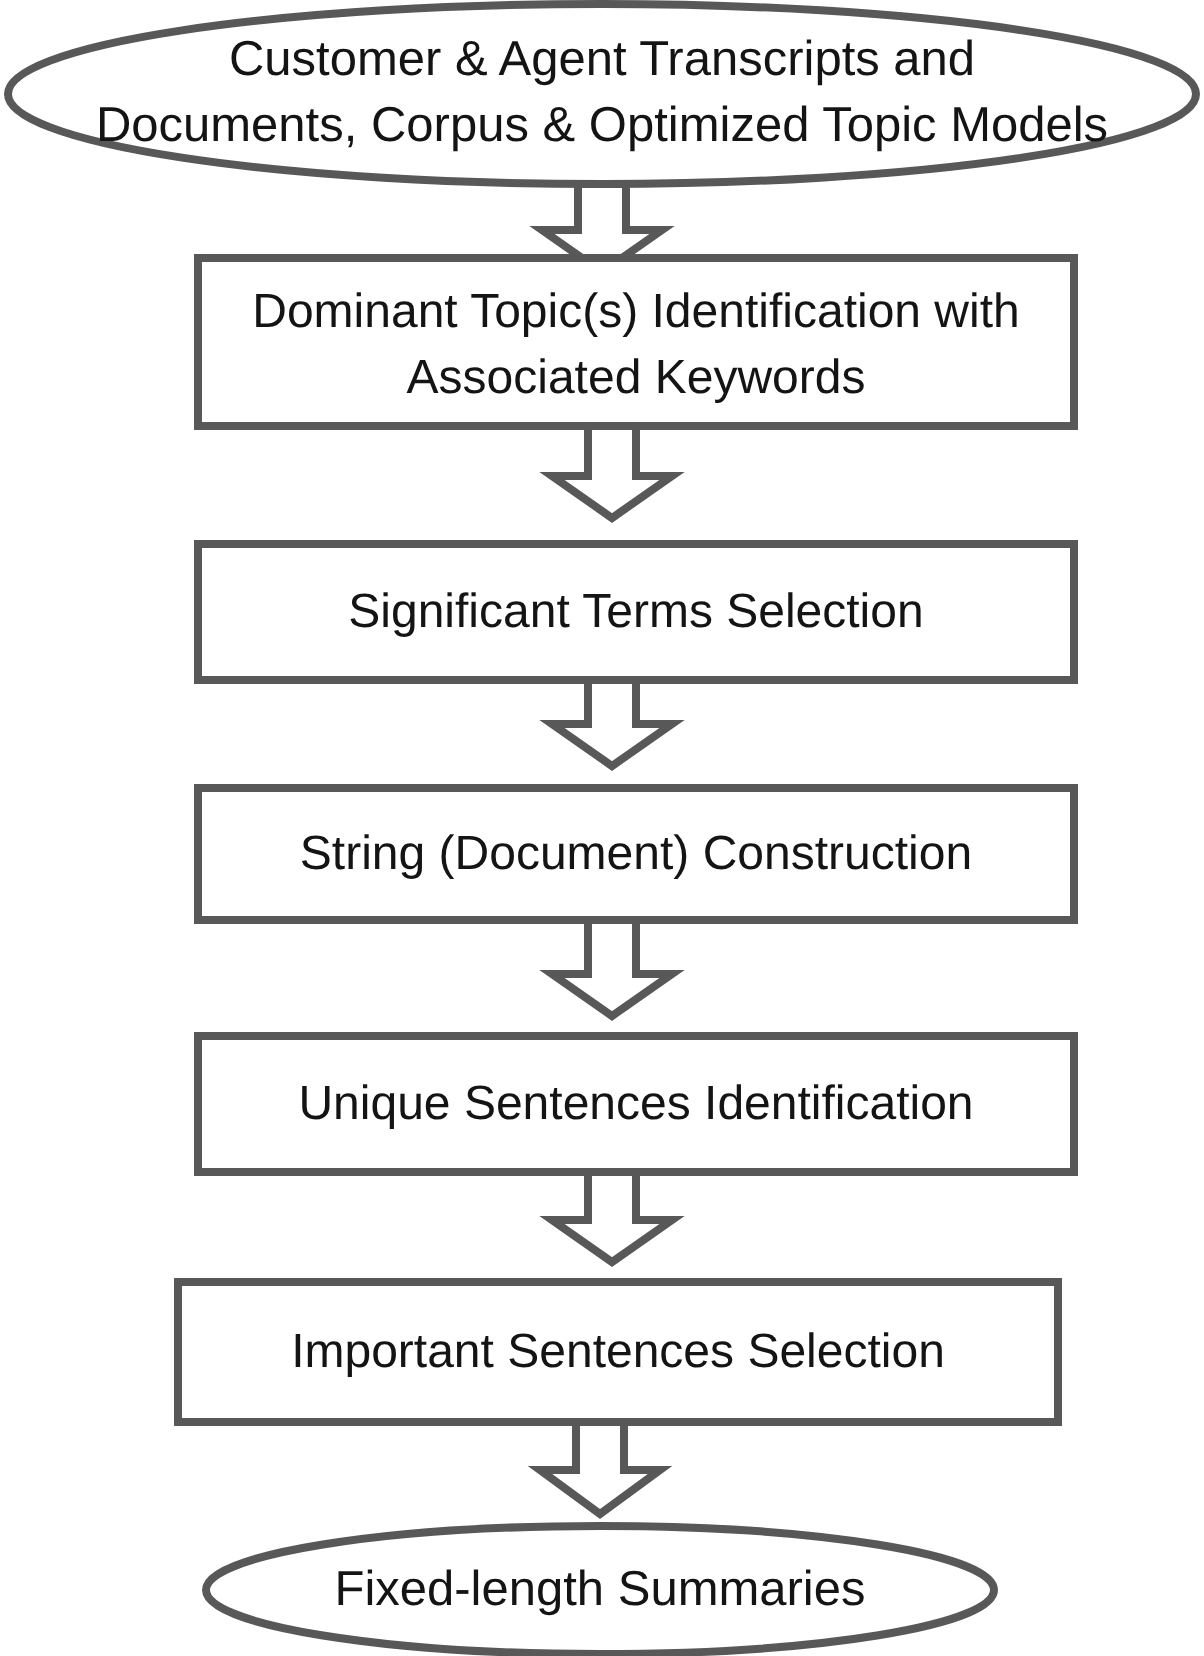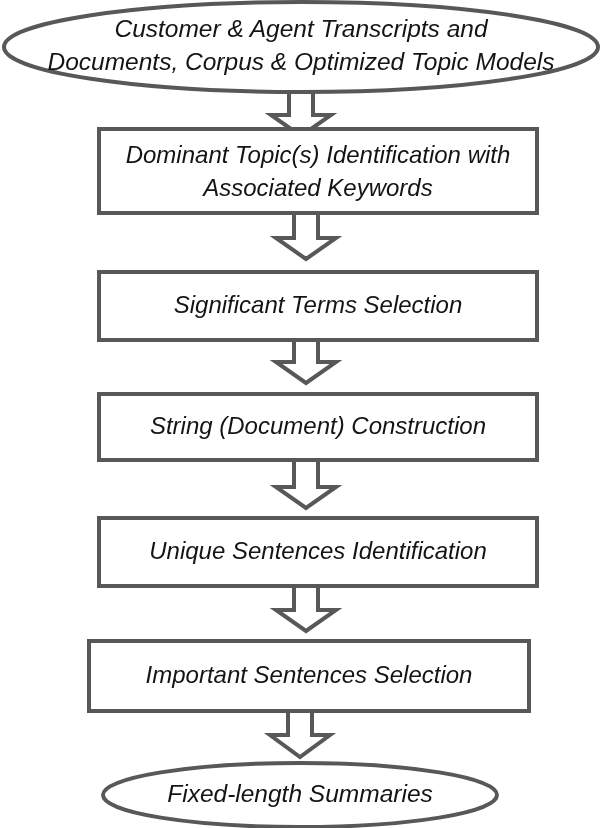--- a/index.html
+++ b/index.html
@@ -9,21 +9,20 @@
   }
   body {
     font-family: "Liberation Sans", sans-serif;
   }
   #flowchart-root {
     position: relative;
     width: 602px;
     height: 828px;
     background: #ffffff;
     overflow: hidden;
-    font-style: italic;
   }
   #flow-svg {
     position: absolute;
     left: 0;
     top: 0;
     width: 602px;
     height: 828px;
     display: block;
   }
   .node-shape {

